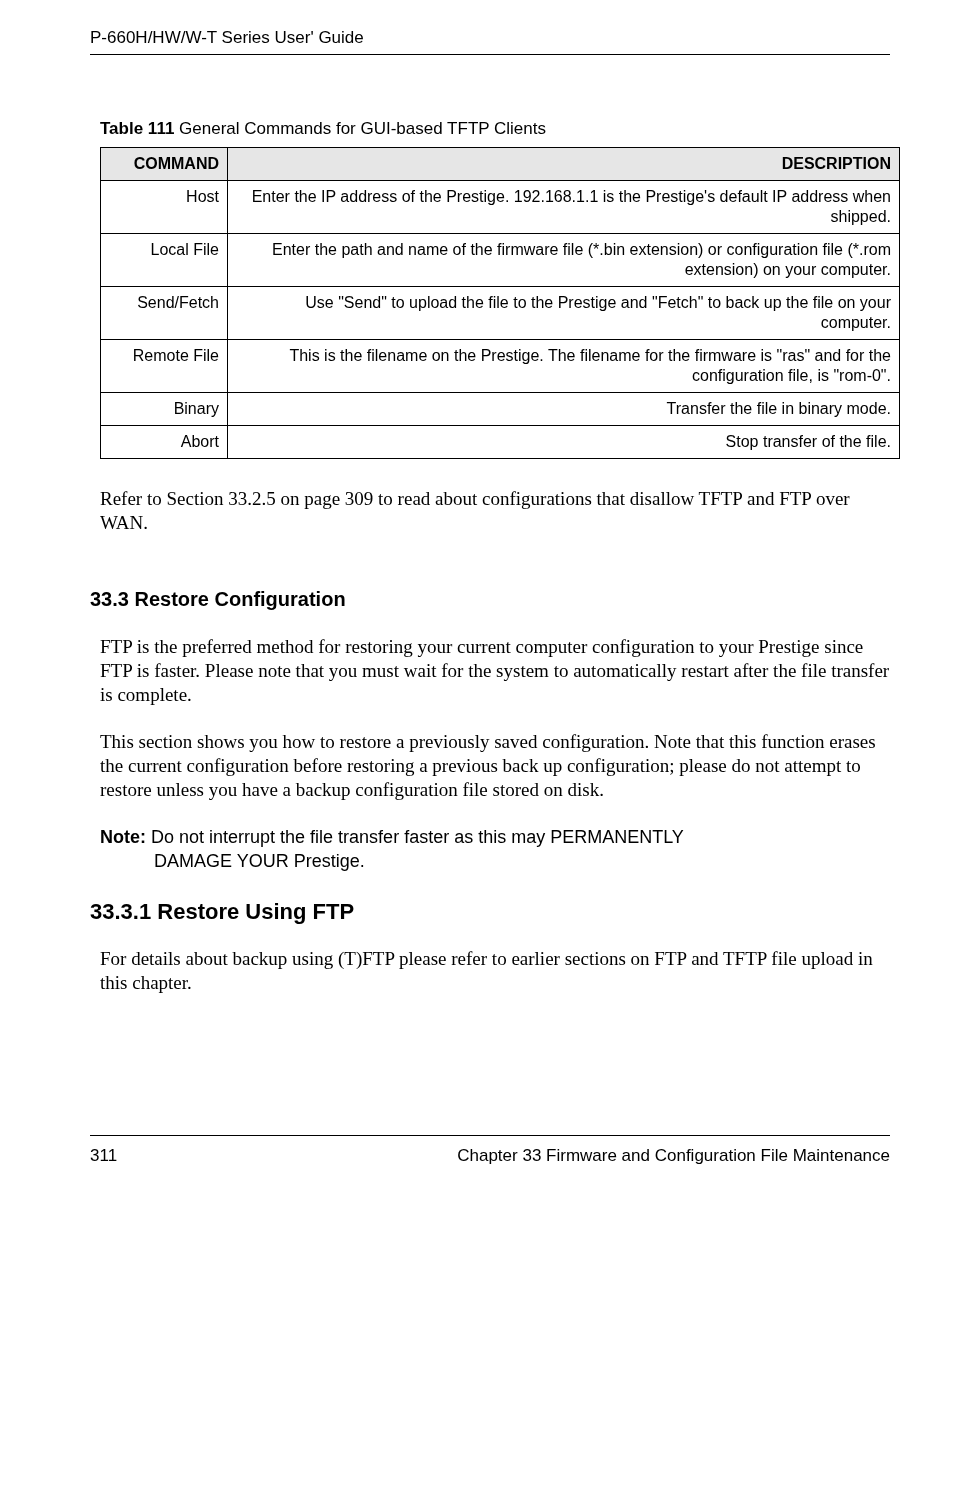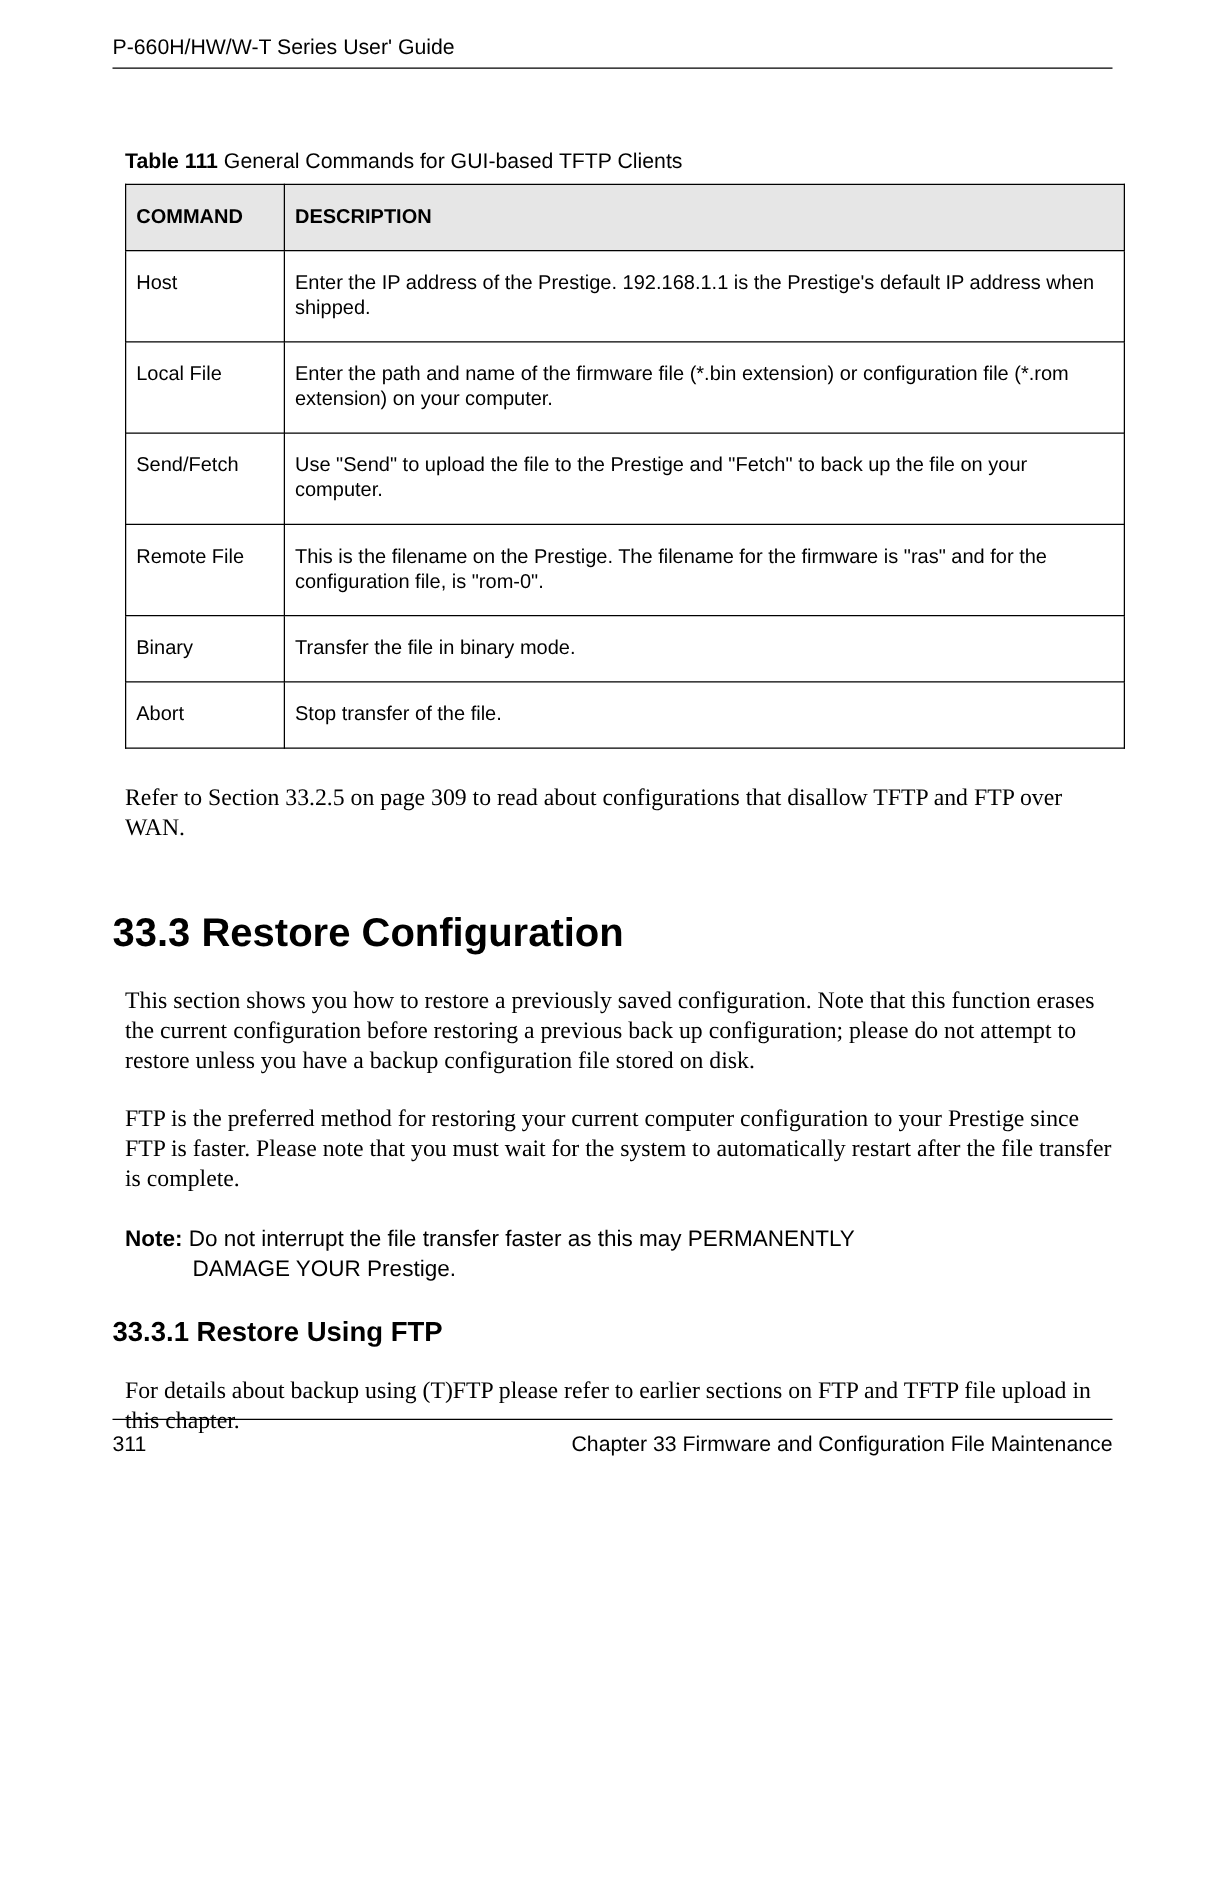--- a/index.html
+++ b/index.html
@@ -38,43 +38,43 @@
   table.cmd-table {
     border-collapse: collapse;
     width: 800px;
     margin-left: 10px;
     font-family: Arial, Helvetica, sans-serif;
     font-size: 16px;
     line-height: 1.25;
   }
   table.cmd-table th, table.cmd-table td {
     border: 1px solid #000;
-    padding: 16px 8px;
-    text-align: left;
+    padding: 6px 8px;
+    text-align: right;
     vertical-align: top;
   }
   table.cmd-table th {
     background: #e6e6e6;
     font-weight: bold;
   }
   table.cmd-table th.cmd-col { width: 110px; }
   .body-para {
     font-family: "Times New Roman", Times, serif;
     font-size: 19px;
     line-height: 1.28;
     margin: 28px 0 0 10px;
     max-width: 800px;
   }
   .xref {
     color: #000000;
   }
   h2.section {
     font-family: Arial, Helvetica, sans-serif;
     font-weight: bold;
-    font-size: 32px;
+    font-size: 20px;
     margin: 52px 0 24px 0;
   }
   .indented-block {
     margin-left: 10px;
     max-width: 800px;
   }
   .indented-block p {
     font-family: "Times New Roman", Times, serif;
     font-size: 19px;
     line-height: 1.28;
@@ -161,22 +161,22 @@
     </tbody>
   </table>
 
   <p class="body-para">
     <span>Refer to </span><span class="xref">Section 33.2.5 on page 309</span><span> to read about configurations that disallow TFTP and FTP over WAN.</span>
   </p>
 
   <h2 class="section">33.3  Restore Configuration</h2>
 
   <div class="indented-block">
+    <p>FTP is the preferred method for restoring your current computer configuration to your Prestige since FTP is faster. Please note that you must wait for the system to automatically restart after the file transfer is complete.</p>
     <p>This section shows you how to restore a previously saved configuration. Note that this function erases the current configuration before restoring a previous back up configuration; please do not attempt to restore unless you have a backup configuration file stored on disk.</p>
-    <p>FTP is the preferred method for restoring your current computer configuration to your Prestige since FTP is faster. Please note that you must wait for the system to automatically restart after the file transfer is complete.</p>
     <div class="note">
       <span class="note-label">Note: </span><span>Do not interrupt the file transfer faster as this may PERMANENTLY</span>
       <span class="note-indent">DAMAGE YOUR Prestige.</span>
     </div>
   </div>
 
   <h3 class="subsection">33.3.1  Restore Using FTP</h3>
 
   <div class="indented-block">
     <p>For details about backup using (T)FTP please refer to earlier sections on FTP and TFTP file upload in this chapter.</p>

